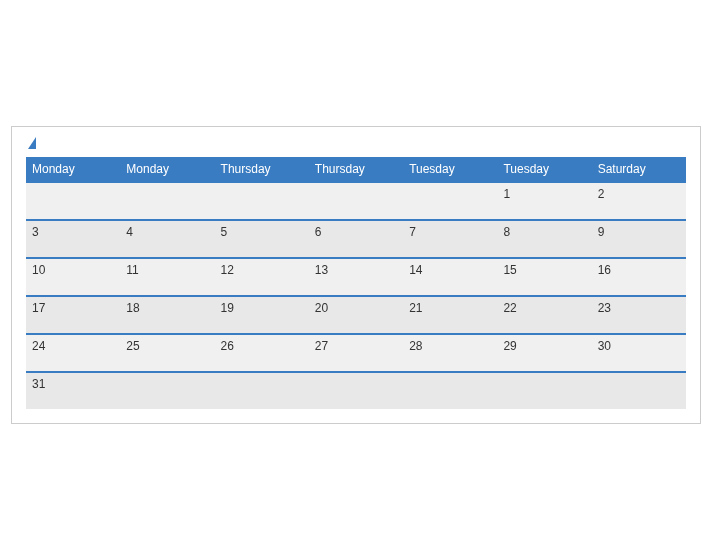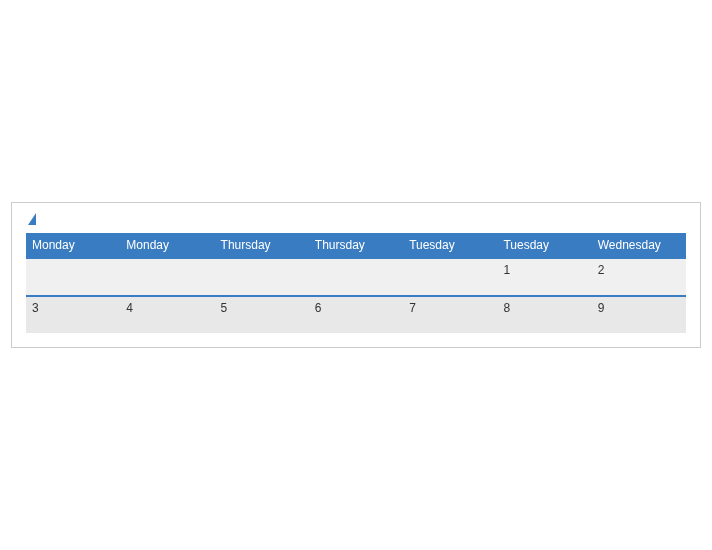--- a/index.html
+++ b/index.html
@@ -133,21 +133,21 @@
 
   <table class="calendar-grid">
     <thead>
       <tr>
       <th>Monday</th>
           <th>Monday</th>
           <th>Thursday</th>
           <th>Thursday</th>
           <th>Tuesday</th>
           <th>Tuesday</th>
-          <th>Wednesday</th>
+          <th>Saturday</th>
         </tr>
     </thead>
     <tbody>
     <tr>
           <td></td>
           <td></td>
           <td></td>
           <td></td>
           <td></td>
           <td><span class="day-num">1</span></td>
@@ -155,15 +155,51 @@
         </tr>
         <tr>
           <td><span class="day-num">3</span></td>
           <td><span class="day-num">4</span></td>
           <td><span class="day-num">5</span></td>
           <td><span class="day-num">6</span></td>
           <td><span class="day-num">7</span></td>
           <td><span class="day-num">8</span></td>
           <td><span class="day-num">9</span></td>
         </tr>
+        <tr>
+          <td><span class="day-num">10</span></td>
+          <td><span class="day-num">11</span></td>
+          <td><span class="day-num">12</span></td>
+          <td><span class="day-num">13</span></td>
+          <td><span class="day-num">14</span></td>
+          <td><span class="day-num">15</span></td>
+          <td><span class="day-num">16</span></td>
+        </tr>
+        <tr>
+          <td><span class="day-num">17</span></td>
+          <td><span class="day-num">18</span></td>
+          <td><span class="day-num">19</span></td>
+          <td><span class="day-num">20</span></td>
+          <td><span class="day-num">21</span></td>
+          <td><span class="day-num">22</span></td>
+          <td><span class="day-num">23</span></td>
+        </tr>
+        <tr>
+          <td><span class="day-num">24</span></td>
+          <td><span class="day-num">25</span></td>
+          <td><span class="day-num">26</span></td>
+          <td><span class="day-num">27</span></td>
+          <td><span class="day-num">28</span></td>
+          <td><span class="day-num">29</span></td>
+          <td><span class="day-num">30</span></td>
+        </tr>
+        <tr>
+          <td><span class="day-num">31</span></td>
+          <td></td>
+          <td></td>
+          <td></td>
+          <td></td>
+          <td></td>
+          <td></td>
+        </tr>
       </tbody>
   </table>
 </div>
 
 </body></html>

